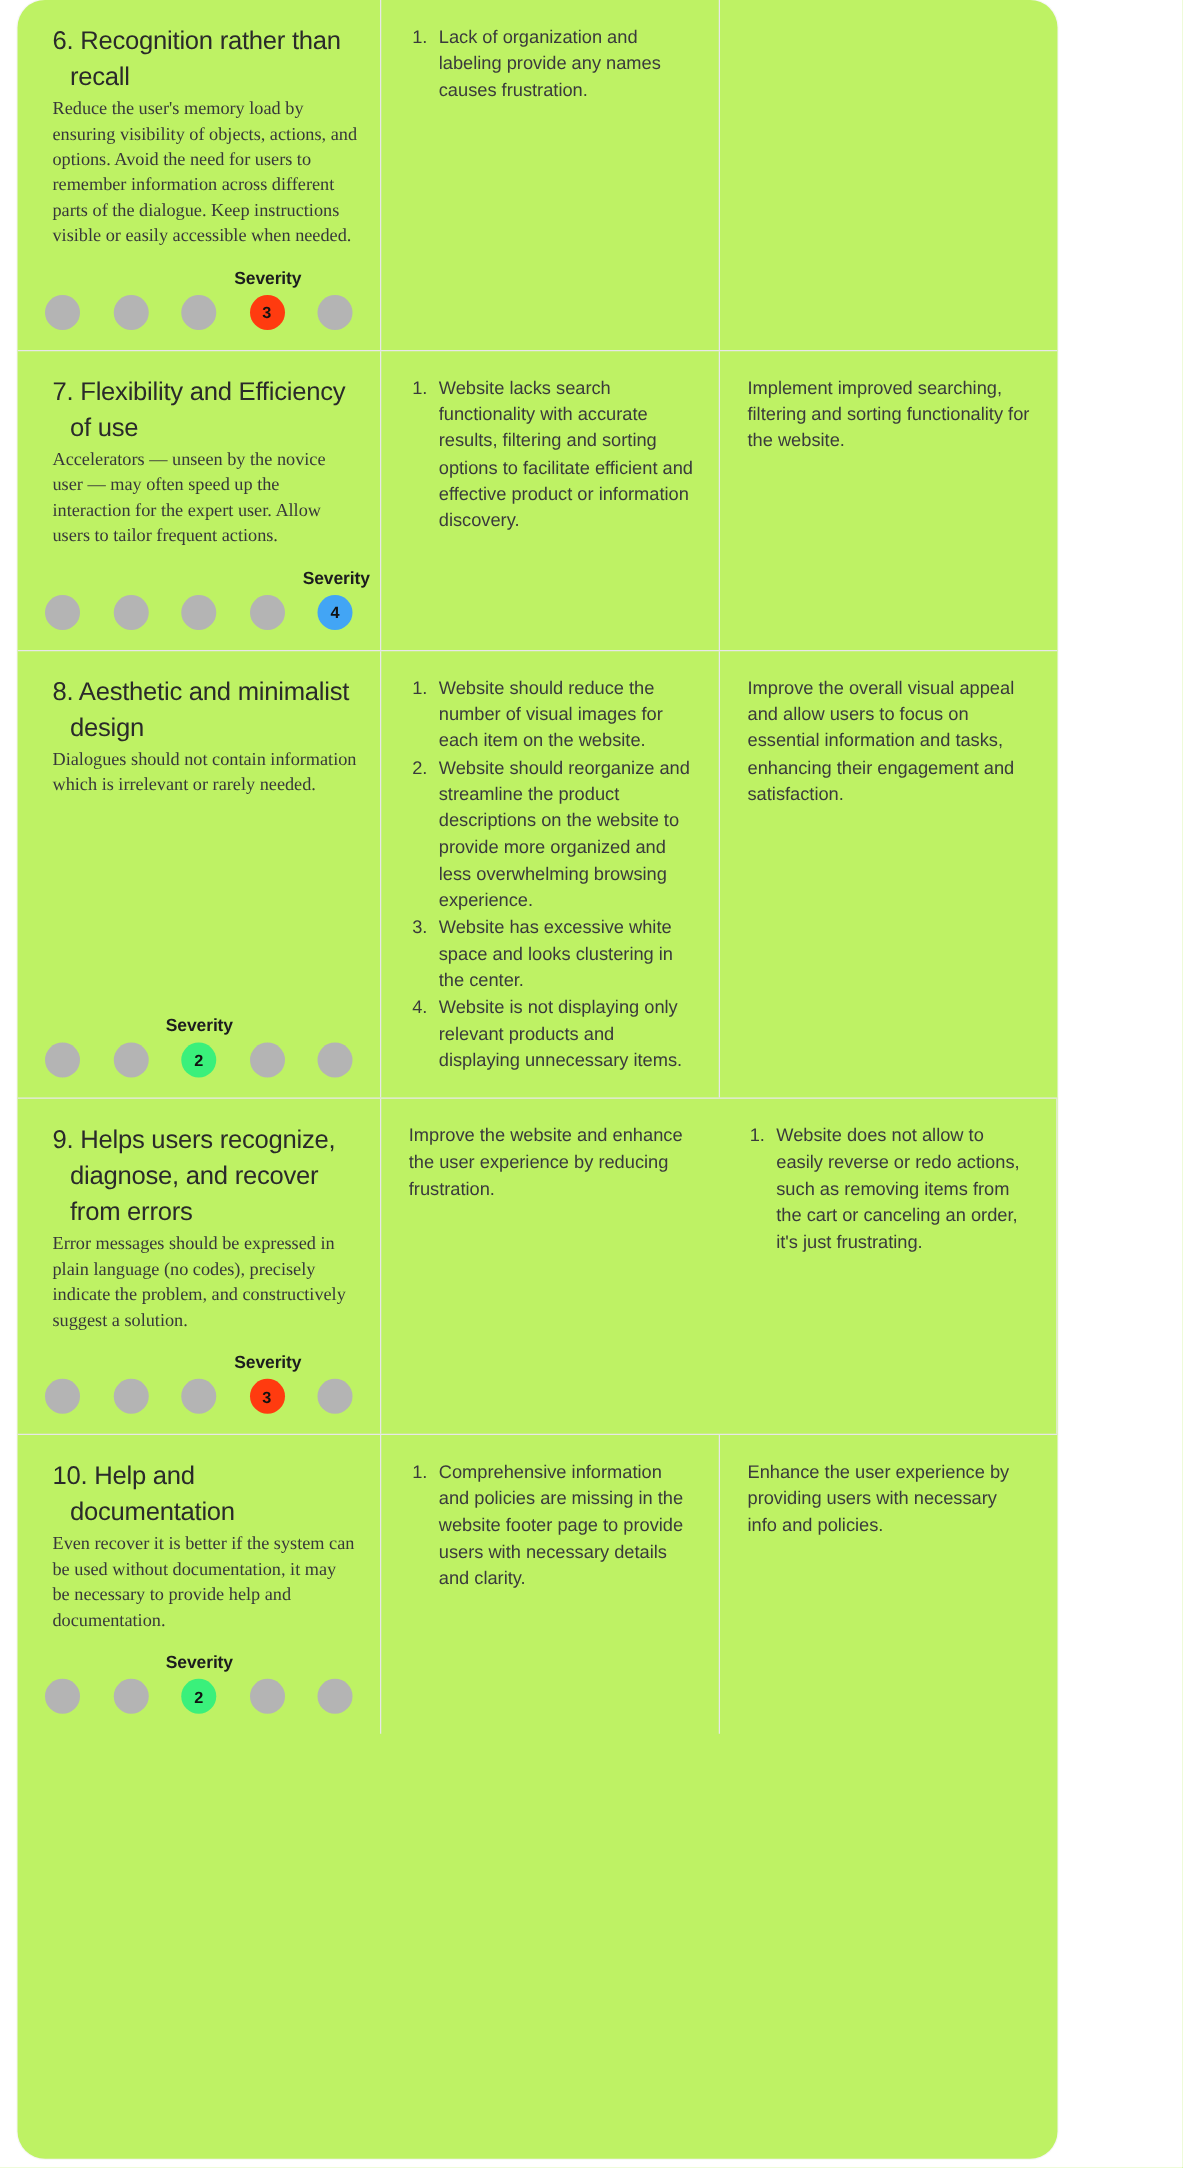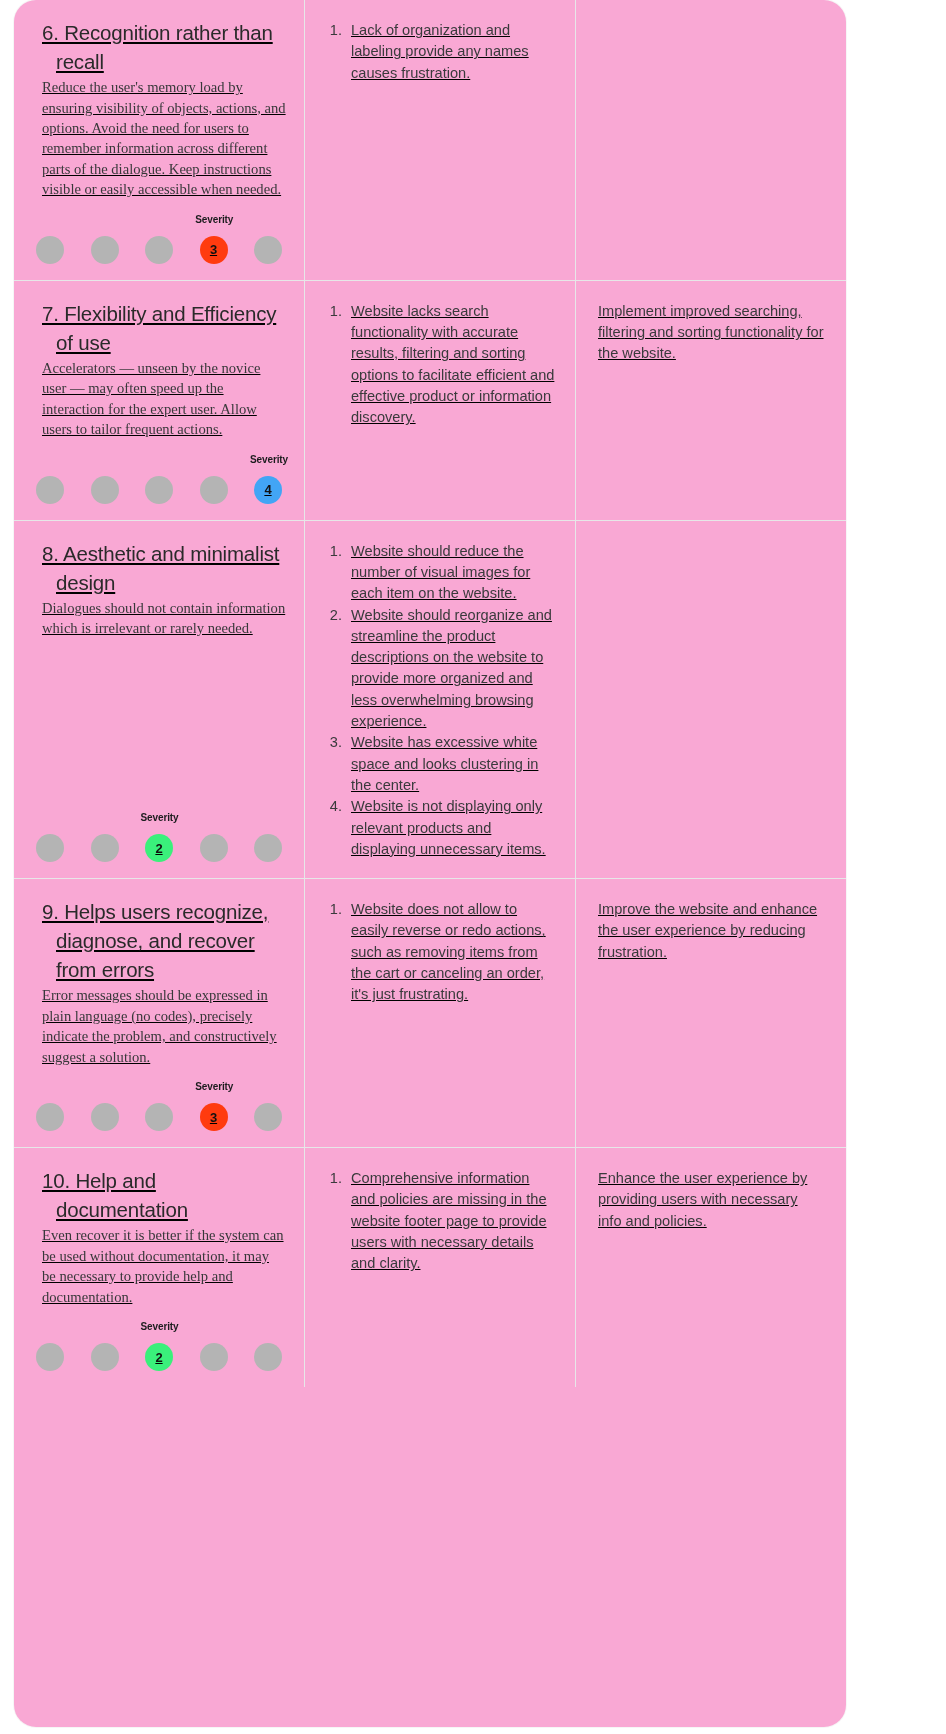--- a/index.html
+++ b/index.html
@@ -21,25 +21,24 @@
     overflow: hidden;
   }
 
   
   .card {
     position: absolute;
     left: 14px;
     top: 0px;
     width: 832px;
     height: 1727px;
-    background: #f9a8d4;
+    background: #bef264;
     border-radius: 22px;
     box-shadow: 0 0 0 1px rgba(0,0,0,0.035);
     overflow: hidden;
-    text-decoration: underline;
   }
 
   .rows {
     display: flex;
     flex-direction: column;
   }
 
   .row {
     display: flex;
     flex-direction: row;
@@ -103,21 +102,21 @@
   }
 
   .sev-label-line {
     position: relative;
     height: 17px;
     margin-bottom: 5px;
   }
   .sev-label {
     position: absolute;
     font-family: "Liberation Sans", sans-serif;
-    font-size: 10px;
+    font-size: 14px;
     font-weight: bold;
     color: #1c1c1e;
     letter-spacing: -0.1px;
     transform: translateX(-50%);
     white-space: nowrap;
   }
 
   .dots {
     display: flex;
     flex-direction: row;
@@ -237,45 +236,48 @@
             </div>
           </div>
           <div class="col col-problems">
             <ol class="problems">
               <li>Website should reduce the number of visual images for each item on the website.</li>
               <li>Website should reorganize and streamline the product descriptions on the website to provide more organized and less overwhelming browsing experience.</li>
               <li>Website has excessive white space and looks clustering in the center.</li>
               <li>Website is not displaying only relevant products and displaying unnecessary items.</li>
             </ol>
           </div>
+          <div class="col col-recommend">
+            <div class="rec">Improve the overall visual appeal and allow users to focus on essential information and tasks, enhancing their engagement and satisfaction.</div>
+          </div>
         </div>
         <div class="row">
           <div class="col col-principle">
             <div class="p-head">9. Helps users recognize, diagnose, and recover from errors</div>
             <div class="p-desc">Error messages should be expressed in plain language (no codes), precisely indicate the problem, and constructively suggest a solution.</div>
             <div class="sev-wrap">
               <div class="sev-label-line">
                 <div class="sev-label" style="left: 186.25px;">Severity</div>
               </div>
               <div class="dots">
                 <div class="dot" style="background: rgb(180, 180, 180);"></div>
                 <div class="dot" style="background: rgb(180, 180, 180);"></div>
                 <div class="dot" style="background: rgb(180, 180, 180);"></div>
                 <div class="dot" style="background: rgb(255, 59, 15);">3</div>
                 <div class="dot" style="background: rgb(180, 180, 180);"></div>
               </div>
             </div>
           </div>
-          <div class="col col-problems">
-            <ol class="problems">
-              <li>Website does not allow to easily reverse or redo actions, such as removing items from the cart or canceling an order, it's just frustrating.</li>
-            </ol>
-          </div>
           <div class="col col-recommend">
             <div class="rec">Improve the website and enhance the user experience by reducing frustration.</div>
+          </div>
+          <div class="col col-problems">
+            <ol class="problems">
+              <li>Website does not allow to easily reverse or redo actions, such as removing items from the cart or canceling an order, it's just frustrating.</li>
+            </ol>
           </div>
         </div>
         <div class="row">
           <div class="col col-principle">
             <div class="p-head">10. Help and documentation</div>
             <div class="p-desc">Even recover it is better if the system can be used without documentation, it may be necessary to provide help and documentation.</div>
             <div class="sev-wrap">
               <div class="sev-label-line">
                 <div class="sev-label" style="left: 131.5px;">Severity</div>
               </div>

